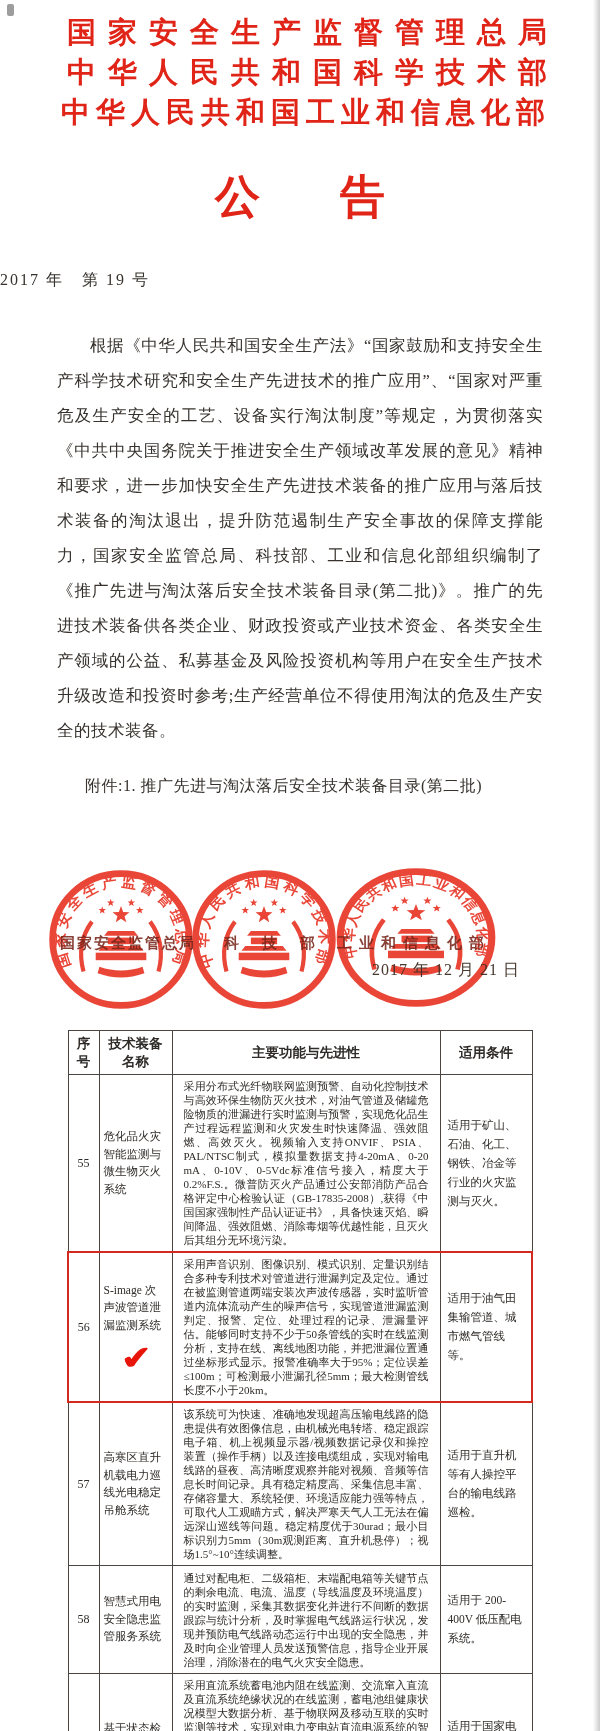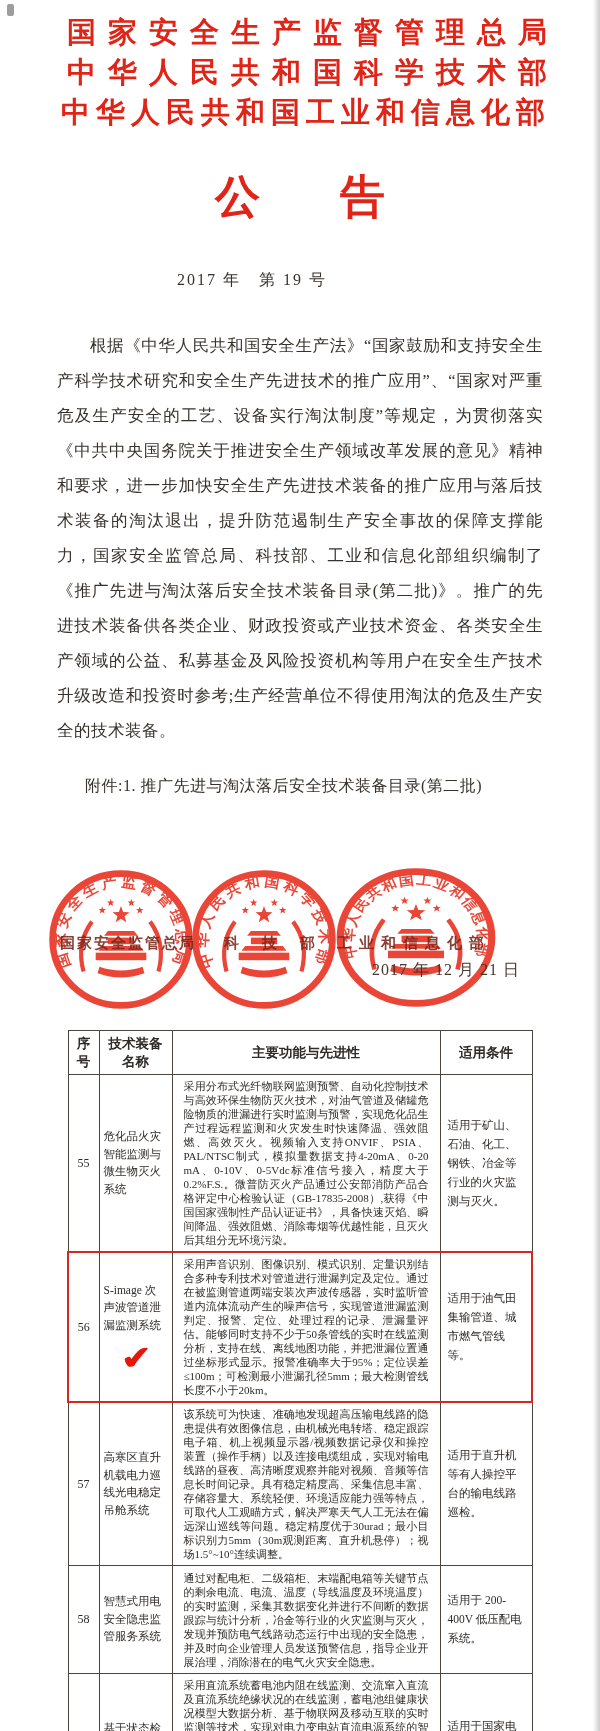--- a/index.html
+++ b/index.html
@@ -43,21 +43,21 @@
   .gov-line:nth-of-type(3){letter-spacing:6px;padding-left:6px;}
   .notice-title{
     position:absolute;top:172px;left:0;width:600px;
     text-align:center;
     color:var(--accent_red);
     font-size:45px;font-weight:bold;line-height:50px;
     letter-spacing:80px;padding-left:80px;
   }
   .issue-no{
     position:absolute;top:270px;left:0;width:504px;
-    text-align:center;font-size:16px;letter-spacing:2px;
+    text-align:left;font-size:16px;letter-spacing:2px;
   }
   
   .body-par{
     position:absolute;top:328px;left:57px;width:486px;
     font-size:16.5px;line-height:35px;
     text-align:justify;text-indent:2em;
     letter-spacing:.5px;
   }
   .closing{
     position:absolute;top:716px;left:57px;width:486px;
@@ -247,21 +247,21 @@
         </tr>
         <tr style="height: 146px;">
           <td class="cell-no">57</td>
           <td class="cell-name"><span>高寒区直升机载电力巡线光电稳定吊舱系统</span></td>
           <td class="cell-func">该系统可为快速、准确地发现超高压输电线路的隐患提供有效图像信息，由机械光电转塔、稳定跟踪电子箱、机上视频显示器/视频数据记录仪和操控装置（操作手柄）以及连接电缆组成，实现对输电线路的昼夜、高清晰度观察并能对视频、音频等信息长时间记录。具有稳定精度高、采集信息丰富、存储容量大、系统轻便、环境适应能力强等特点，可取代人工观瞄方式，解决严寒天气人工无法在偏远深山巡线等问题。稳定精度优于30urad；最小目标识别力5mm（30m观测距离、直升机悬停）；视场1.5°~10°连续调整。</td>
           <td class="cell-cond">适用于直升机等有人操控平台的输电线路巡检。</td>
         </tr>
         <tr style="height: 108px;">
           <td class="cell-no">58</td>
           <td class="cell-name"><span>智慧式用电安全隐患监管服务系统</span></td>
-          <td class="cell-func">通过对配电柜、二级箱柜、末端配电箱等关键节点的剩余电流、电流、温度（导线温度及环境温度）的实时监测，采集其数据变化并进行不间断的数据跟踪与统计分析，冶金等行业的火灾监测与灭火，发现并预防电气线路动态运行中出现的安全隐患，并及时向企业管理人员发送预警信息，指导企业开展治理，消除潜在的电气火灾安全隐患。</td>
+          <td class="cell-func">通过对配电柜、二级箱柜、末端配电箱等关键节点的剩余电流、电流、温度（导线温度及环境温度）的实时监测，采集其数据变化并进行不间断的数据跟踪与统计分析，及时掌握电气线路运行状况，发现并预防电气线路动态运行中出现的安全隐患，并及时向企业管理人员发送预警信息，指导企业开展治理，消除潜在的电气火灾安全隐患。</td>
           <td class="cell-cond">适用于 200-400V 低压配电系统。</td>
         </tr>
         <tr style="height: 126px;">
           <td class="cell-no">59</td>
           <td class="cell-name"><span>基于状态检测的直流电源智能监控管理系统</span></td>
           <td class="cell-func">采用直流系统蓄电池内阻在线监测、交流窜入直流及直流系统绝缘状况的在线监测，蓄电池组健康状况模型大数据分析、基于物联网及移动互联的实时监测等技术，实现对电力变电站直流电源系统的智能化监测、控制与维护。能够预判直流电源系统运行工况，对直流电源设备进行全寿命周期管理，及时掌握变电站运行情况，并对其进行状态评估，及时发现安全隐患，保障电力安全、有效运行。内阻测试时间&lt;4 秒；内阻测试电流 30A；纹波系统测量范围 0~99.99%；平均无故障时间不少于 50000h。</td>
           <td class="cell-cond">适用于国家电网各级变电站直流电源系统。</td>
         </tr>
       </tbody>
   </table>

